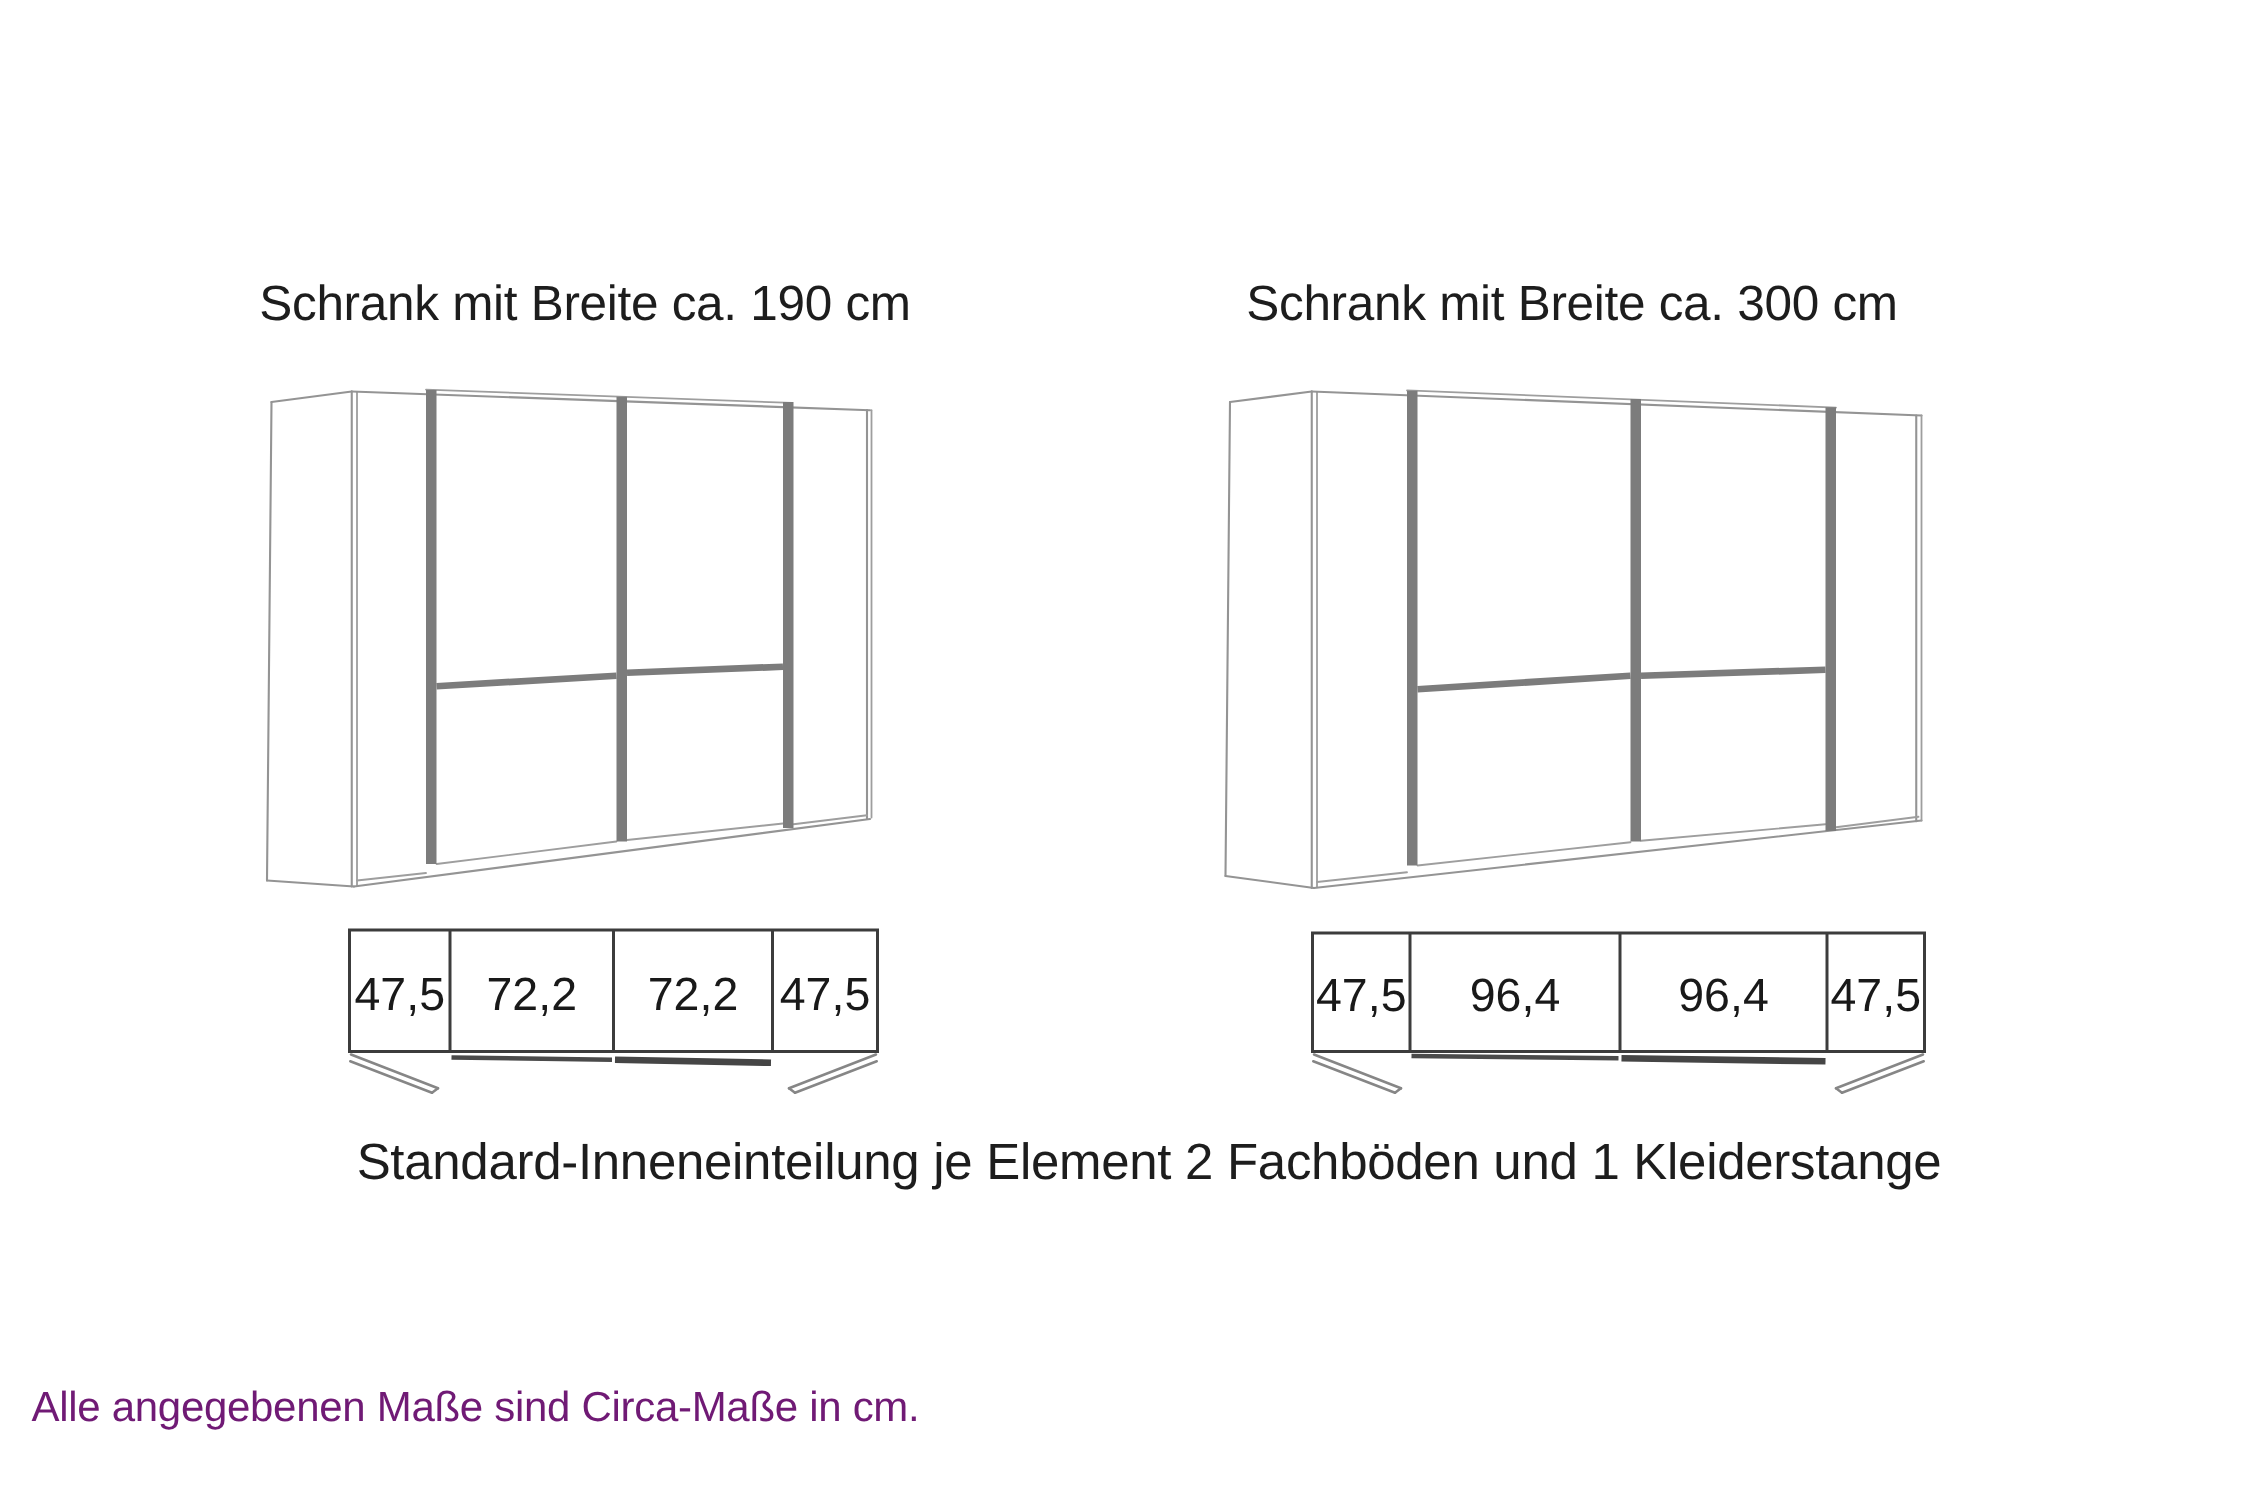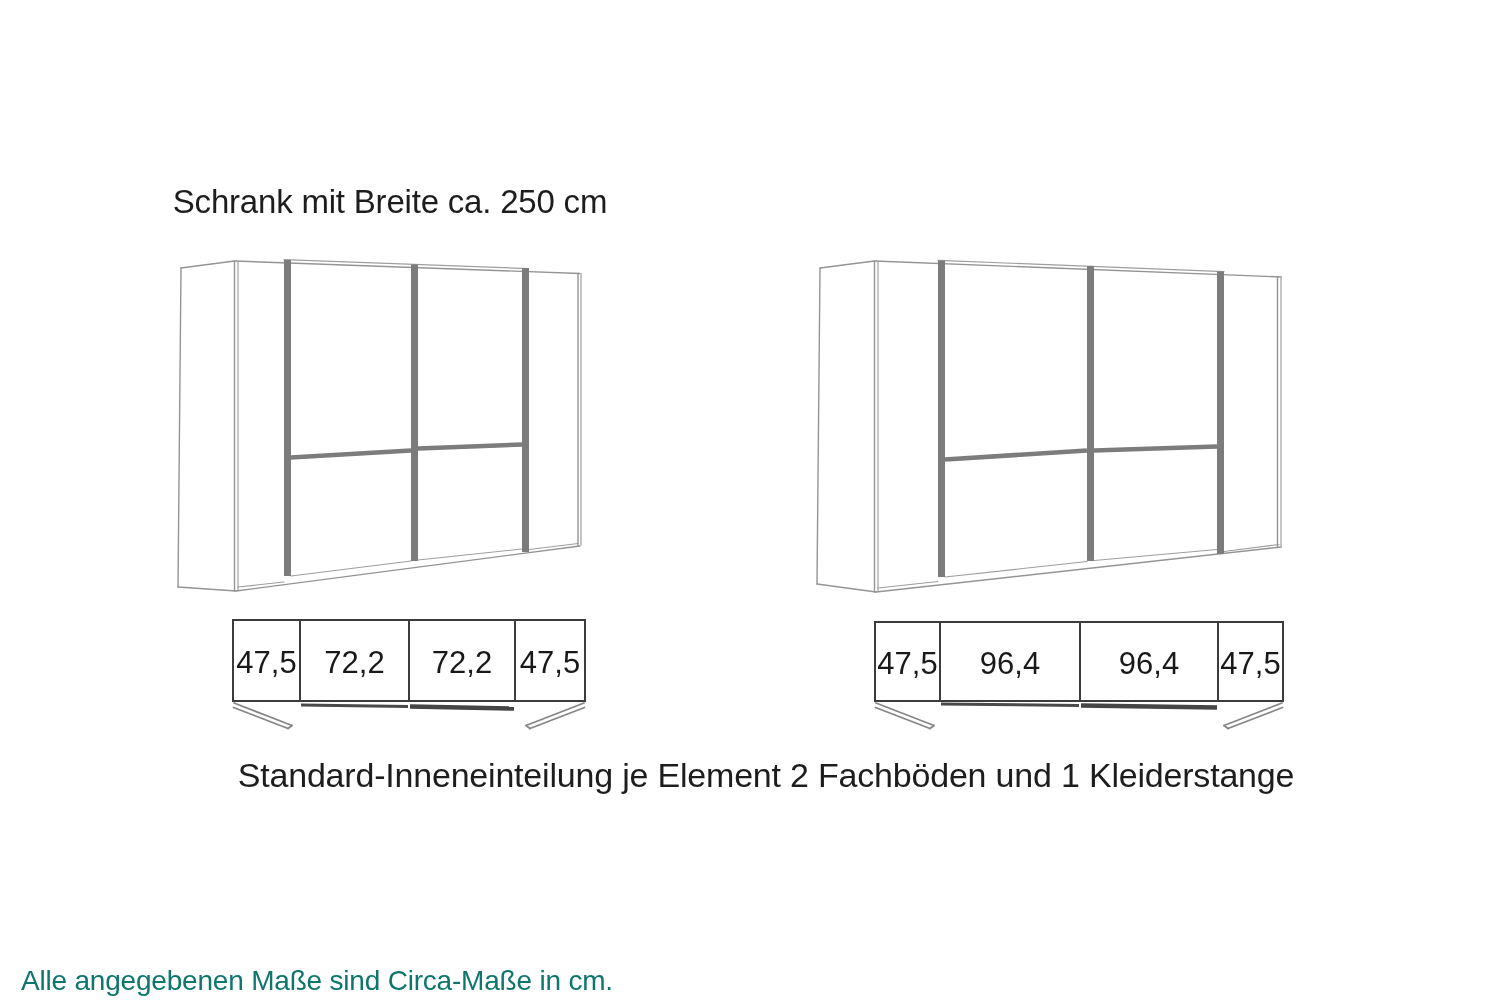--- a/index.html
+++ b/index.html
@@ -23,22 +23,22 @@
     font-size:33px;line-height:36px;
   }
   .col-label.left{left:90px;}
   .col-label.right{left:748px;}
   .caption{
     left:16px;top:756px;width:1500px;
     text-align:center;
     font-size:34px;
   }
   .footer{
-    left:21px;top:965px;
-    font-size:28px;color:#0f766e;
+    left:21px;top:922px;
+    font-size:28px;color:#701a75;
   }
   svg{position:absolute;left:0;top:0;}
   .thin{stroke:#949494;stroke-width:1.4;fill:none;stroke-linecap:round;}
   .thin2{stroke:#9e9e9e;stroke-width:1.2;fill:none;stroke-linecap:round;}
   .bar{fill:#7c7c7c;}
   .rail{stroke:#7c7c7c;stroke-width:4.5;fill:none;stroke-linecap:butt;}
   .tbl{stroke:#3c3c3c;stroke-width:2;fill:none;}
   .track3{stroke:#4a4a4a;stroke-width:3;fill:none;}
   .track4{stroke:#454545;stroke-width:4.5;fill:none;}
   .swing{stroke:#868686;stroke-width:1.7;fill:none;stroke-linecap:round;}
@@ -47,21 +47,22 @@
     font-size:31px;fill:#191919;
     text-anchor:middle;
   }
 </style>
 </head>
 <body>
 
 <div class="page">
 
 
-  <div class="txt col-label left">Schrank mit Breite ca. 250 cm</div>
+  <div class="txt col-label left">Schrank mit Breite ca. 190 cm</div>
+  <div class="txt col-label right">Schrank mit Breite ca. 300 cm</div>
 
   <svg width="1500" height="1000" viewBox="0 0 1500 1000">
 
     <g>
 
       <g>
         <path class="thin" d="M181,268 L234.5,261"></path>
         <path class="thin" d="M181,268 L178,587"></path>
         <path class="thin" d="M178,587 L236,591"></path>
       </g>

